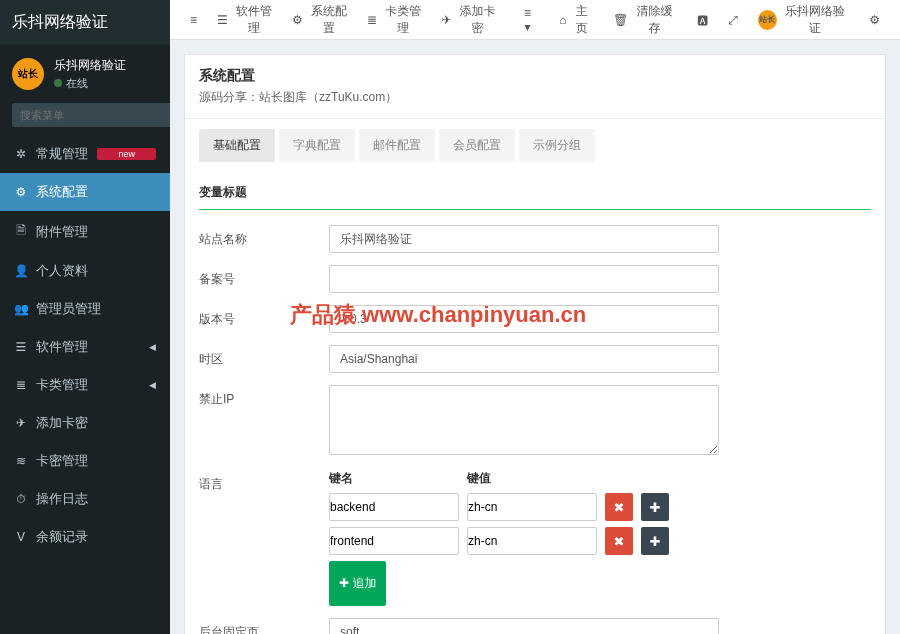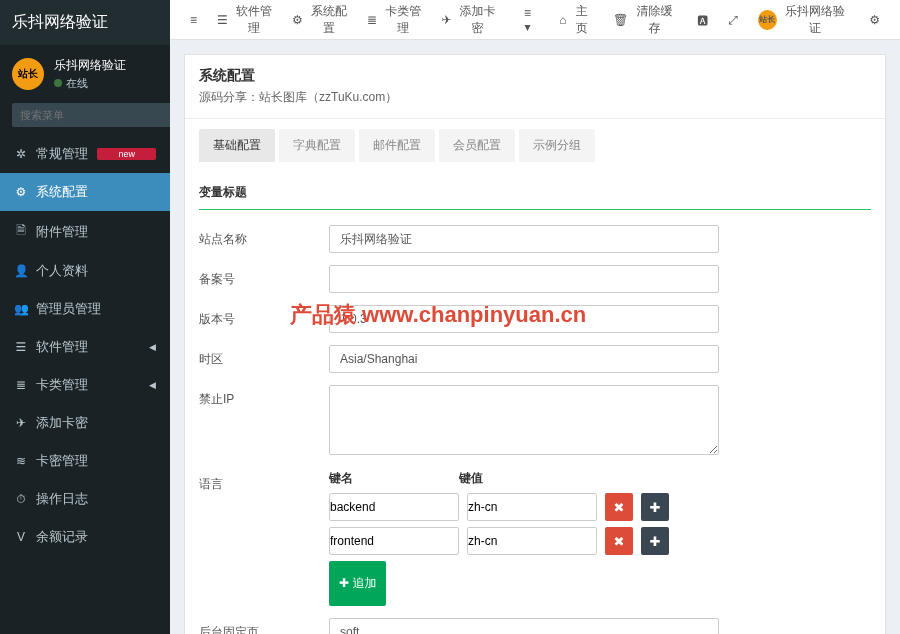--- a/index.html
+++ b/index.html
@@ -37,21 +37,21 @@
 .tab.active{background:#e8e8e8;color:#333}
 .form-area{padding:14px}
 .form-header{display:flex;padding:8px 0;border-bottom:1px solid #22c55e;margin-bottom:9px}
 .col-label{width:130px;font-size:12px;color:#333;font-weight:bold}
 .col-value{flex:1;font-size:12px;color:#333;font-weight:bold}
 .form-row{display:flex;align-items:flex-start;padding:6px 0}
 .row-label{width:130px;font-size:12px;color:#555;padding-top:6px}
 .row-field{flex:1;max-width:390px}
 .input{width:100%;padding:6px 10px;border:1px solid #ccc;border-radius:2px;font-size:12px;color:#555}
 .textarea{width:100%;min-height:70px;padding:6px 10px;border:1px solid #ccc;border-radius:2px;font-size:12px;resize:vertical}
-.kv-header{display:flex;margin-bottom:6px}
+.kv-header{display:flex;gap:8px;margin-bottom:6px}
 .kv-header span{width:130px;font-size:12px;font-weight:bold}
 .kv-row{display:flex;gap:8px;margin-bottom:6px;align-items:center}
 .kv-input{width:130px;padding:6px 0;border:1px solid #ccc;border-radius:2px;font-size:12px}
 .btn-icon{width:28px;height:28px;border:none;border-radius:2px;color:#fff;cursor:pointer;font-size:13px;display:flex;align-items:center;justify-content:center}
 .btn-red{background:#dd4b39}
 .btn-dark{background:#3a4651}
 .btn-green{background:#00a65a;padding:14px 10px;border:none;color:#fff;font-size:12px;border-radius:2px;cursor:pointer}
 .watermark{position:absolute;top:300px;left:290px;font-size:22px;font-weight:bold;color:#dd4b39;text-shadow:1px 1px 0 #fff;pointer-events:none;z-index:100}
 </style>
 </head>

